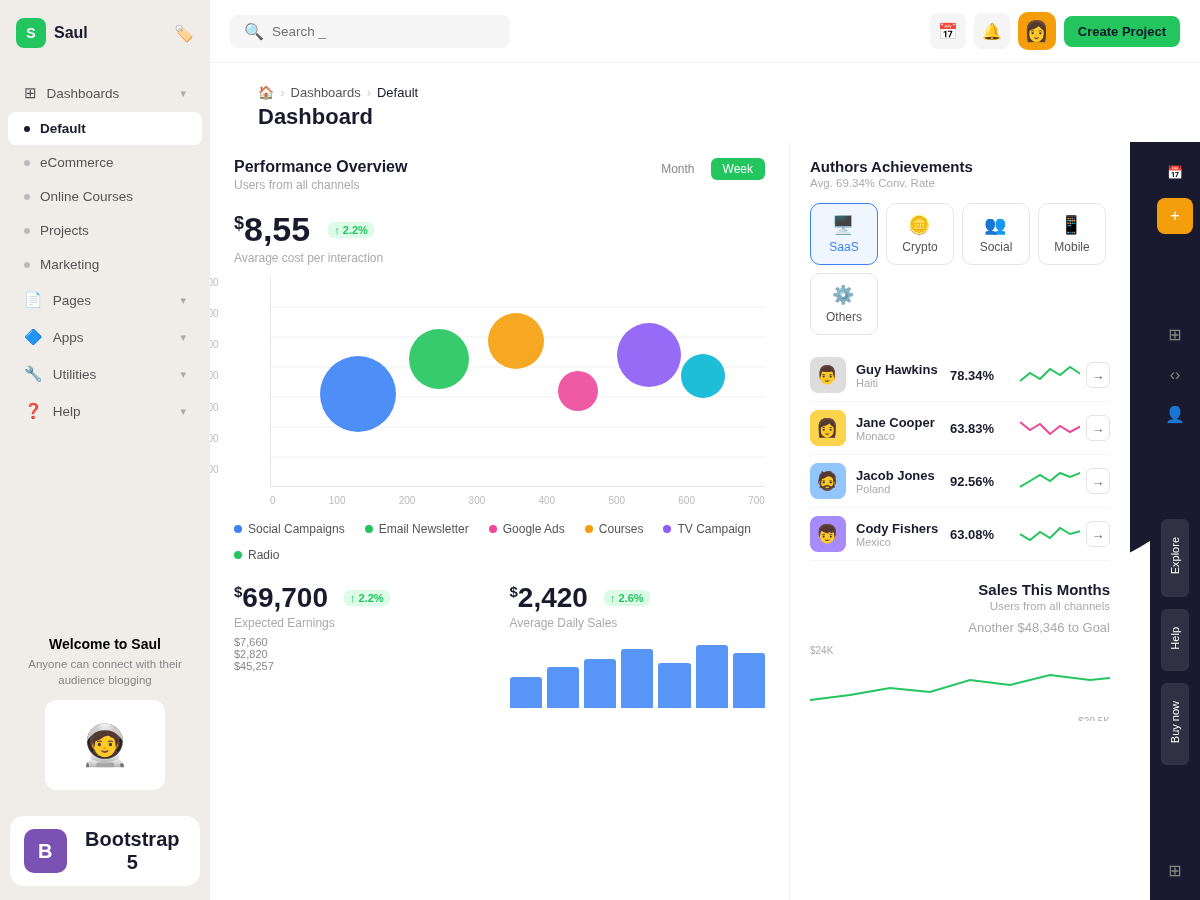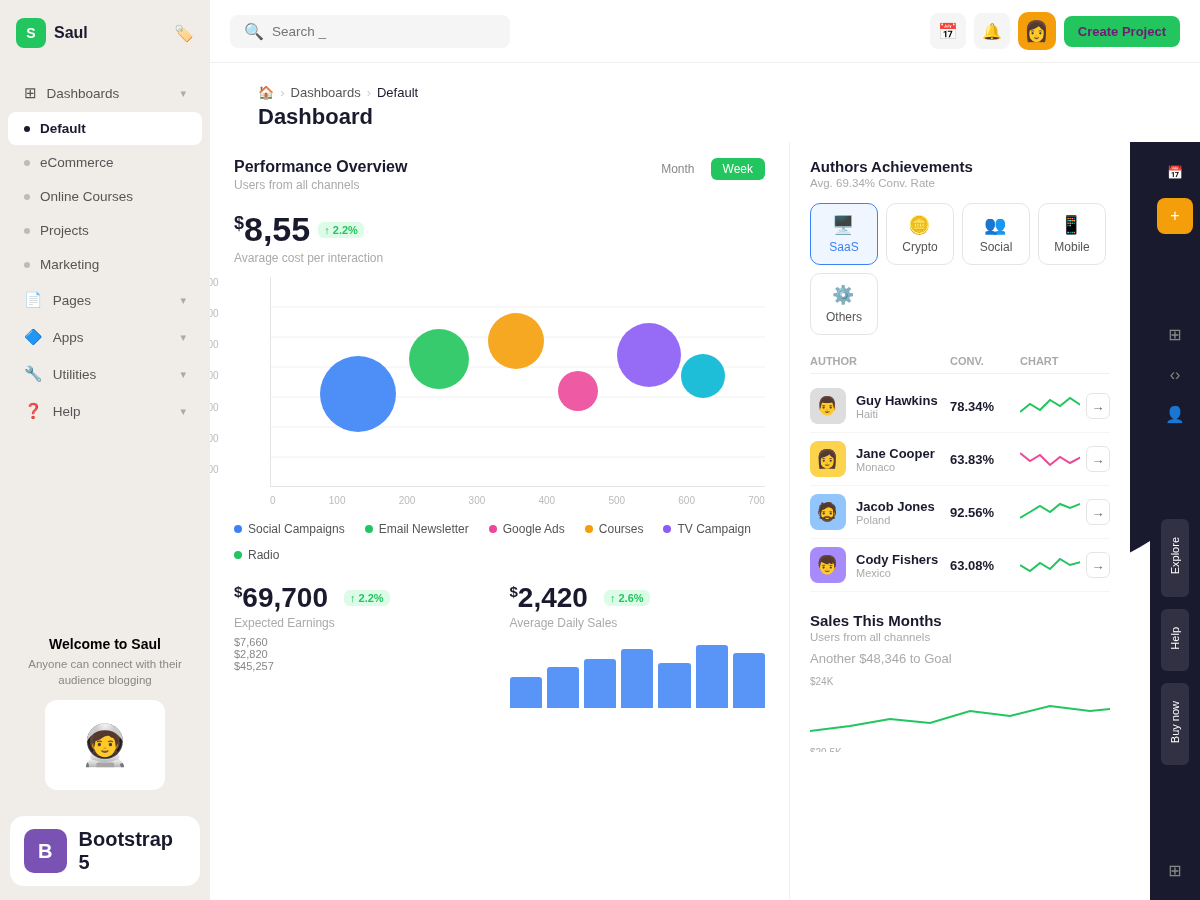--- a/index.html
+++ b/index.html
@@ -304,37 +304,37 @@
       cursor: pointer;
     }
     .side-label-btn {
       background: rgba(255,255,255,0.1);
       border-radius: 6px;
       margin: 4px 0;
       padding: 10px 4px;
     }
     .create-btn {
       background: #22c55e;
-      color: #701a75;
+      color: #0f172a;
       border: none;
       border-radius: 8px;
       padding: 8px 14px;
       font-size: 13px;
       font-weight: 600;
       cursor: pointer;
     }
     .topbar-right { margin-left: auto; display: flex; align-items: center; gap: 8px; }
     .bs-icon {
       width: 44px; height: 44px;
       background: #7952b3;
       border-radius: 10px;
       display: flex; align-items: center; justify-content: center;
       color: white; font-weight: 900; font-size: 20px;
     }
-    .bs-text { font-size: 20px; font-weight: 700; color: #1a1a2e; }
+    .bs-text { font-size: 20px; font-weight: 700; color: #1a1a2e; text-align: center; }
 
     
     .dark-overlay {
       position: absolute;
       top: -80px;
       right: -120px;
       width: 520px;
       height: 520px;
       background: #1a1a2e;
       border-radius: 50%;
@@ -453,21 +453,21 @@
           <div>
             <div class="card-title">Performance Overview</div>
             <div class="card-sub">Users from all channels</div>
           </div>
           <div class="tab-group">
             <button class="tab-btn inactive">Month</button>
             <button class="tab-btn active">Week</button>
           </div>
         </div>
 
-        <div style="display:flex; align-items:center; margin-bottom:2px;">
+        <div style="display:flex; align-items:center; gap:10px; margin-bottom:2px;">
           <span class="metric-val"><sup>$</sup>8,55</span>
           <span class="badge-up">↑ 2.2%</span>
         </div>
         <div class="metric-label">Avarage cost per interaction</div>
 
         <div style="position:relative; padding-left:36px;">
           <div class="y-labels">
             <span>700</span>
               <span>600</span>
               <span>500</span>
@@ -595,25 +595,20 @@
             <div class="cat-tab">
               <span class="cat-icon">📱</span>
               <span>Mobile</span>
             </div>
             <div class="cat-tab">
               <span class="cat-icon">⚙️</span>
               <span>Others</span>
             </div>
           </div>
 
-          <div class="authors-header">
-            <span>AUTHOR</span>
-            <span>CONV.</span>
-            <span>CHART</span>
-          </div>
 
           <div class="author-row">
             <div class="author-info">
               <div class="author-avatar" style="background:#ddd;font-size:18px;">👨</div>
               <div>
                 <div class="author-name">Guy Hawkins</div>
                 <div class="author-country">Haiti</div>
               </div>
             </div>
             <span class="conv-val">78.34%</span>
@@ -670,21 +665,21 @@
             <span class="conv-val">63.08%</span>
             <div style="display:flex;align-items:center;gap:6px;">
               <svg width="65" height="28">
                 <polyline points="0,14 10,20 20,12 30,18 40,8 50,14 65,10" fill="none" stroke="#22c55e" stroke-width="2"></polyline>
               </svg>
               <div class="view-btn">→</div>
             </div>
           </div>
         </div>
 
-        <div style="margin-top:20px;">
+        <div style="margin-top:20px;text-align:right;">
           <div class="sales-title">Sales This Months</div>
           <div class="sales-sub">Users from all channels</div>
           <div class="sales-goal">Another $48,346 to Goal</div>
 
           <div style="margin-top:10px;position:relative;height:60px;">
             <div style="display:flex;justify-content:space-between;font-size:10px;color:#aaa;margin-bottom:4px;">
               <span>$24K</span>
             </div>
             <svg width="100%" height="50">
               <polyline points="0,40 40,35 80,28 120,32 160,20 200,25 240,15 280,20 300,18" fill="none" stroke="#22c55e" stroke-width="2"></polyline>

